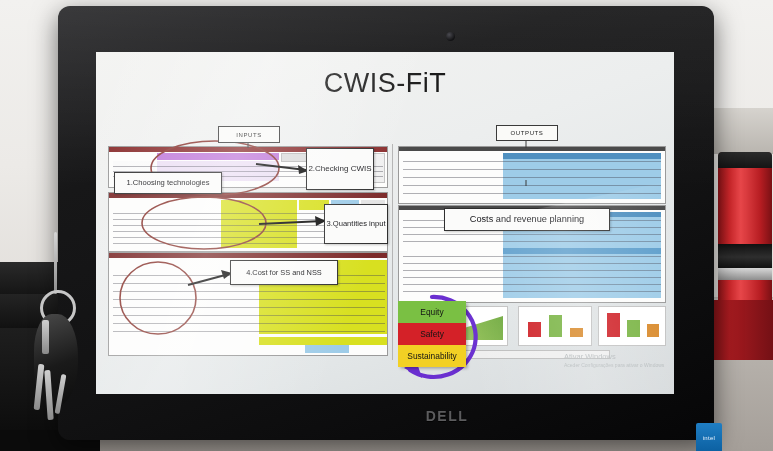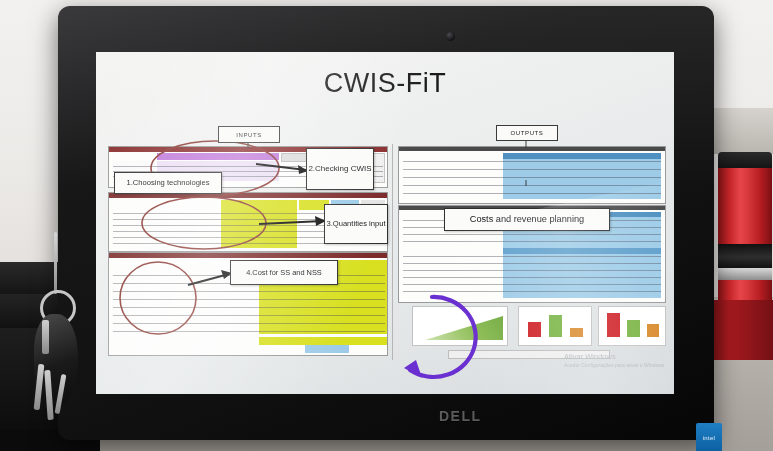--- a/index.html
+++ b/index.html
@@ -35,22 +35,22 @@
   .shelf{position:absolute;left:690px;top:108px;width:83px;height:46px;background:linear-gradient(180deg,#d6d3ce,#b9b5af);}
 
   
   .monitor{position:absolute;left:58px;top:6px;width:656px;height:434px;border-radius:12px;
            background:linear-gradient(160deg,#2b2b2d 0%,#171718 28%,#121213 60%,#060607 100%);
            box-shadow:0 8px 26px rgba(0,0,0,.55);}
   .bezel-gloss{position:absolute;left:0;top:0;width:100%;height:42%;border-radius:12px 12px 0 0;
                background:linear-gradient(180deg,rgba(255,255,255,.07),rgba(255,255,255,0));}
   .webcam{position:absolute;left:388px;top:26px;width:9px;height:9px;border-radius:50%;
           background:radial-gradient(circle at 35% 30%,#4a4a50,#121214 70%);}
-  .dell-logo{position:absolute;left:381px;top:402px;width:80px;height:20px;color:#5c5c5e;
-             font-size:14px;letter-spacing:1.5px;font-weight:bold;text-align:left;
+  .dell-logo{position:absolute;left:349px;top:402px;width:80px;height:20px;color:#5c5c5e;
+             font-size:14px;letter-spacing:1.5px;font-weight:bold;text-align:center;
              font-family:"Liberation Sans",sans-serif;text-shadow:0 1px 0 rgba(0,0,0,.8);}
   .intel{position:absolute;left:638px;top:417px;width:26px;height:30px;border-radius:2px;
          background:linear-gradient(180deg,#1f7ec4,#0b5fa0);
          color:#eaf4ff;font-size:6px;text-align:center;line-height:30px;letter-spacing:.3px;}
 
   
   .screen{position:absolute;left:38px;top:46px;width:578px;height:342px;overflow:hidden;
           background:linear-gradient(160deg,#f4f4f2 0%,#eceeee 40%,#e2e6e7 72%,#d6dadc 100%);}
   .glare{position:absolute;left:-40px;top:-60px;width:320px;height:460px;transform:rotate(18deg);
          background:linear-gradient(90deg,rgba(255,255,255,0),rgba(255,255,255,.28),rgba(255,255,255,0));
@@ -260,20 +260,31 @@
 
       <div class="callout" style="left:348px;top:156px;width:164px;height:21px;font-size:9.2px;">
         <span>Costs and revenue planning</span>
       </div>
 
       <div class="esswrap">
         <svg class="ess-ring" viewBox="0 0 100 92">
           <path d="M50 5 A42 40 0 1 1 28 78" fill="none" stroke="#6a2fd0" stroke-width="4.2" stroke-linecap="round"></path>
           <polygon points="40 86 22 76 34 68" fill="#6a2fd0"></polygon>
         </svg>
+        <div class="ess-stack">
+          <div class="ess-row" style="background:#7ac043;">
+            <span>Equity</span>
+          </div>
+          <div class="ess-row" style="background:#d42128;">
+            <span>Safety</span>
+          </div>
+          <div class="ess-row" style="background:#f2d024;">
+            <span>Sustainability</span>
+          </div>
+        </div>
       </div>
 
       <div class="watermark" style="left:468px;top:300px;">
         <div class="w1">Ativar Windows</div>
         <div class="w2">Aceder Configurações para ativar o Windows</div>
       </div>
 
       <div class="glare"></div>
       <div class="glare2"></div>
     </div>

